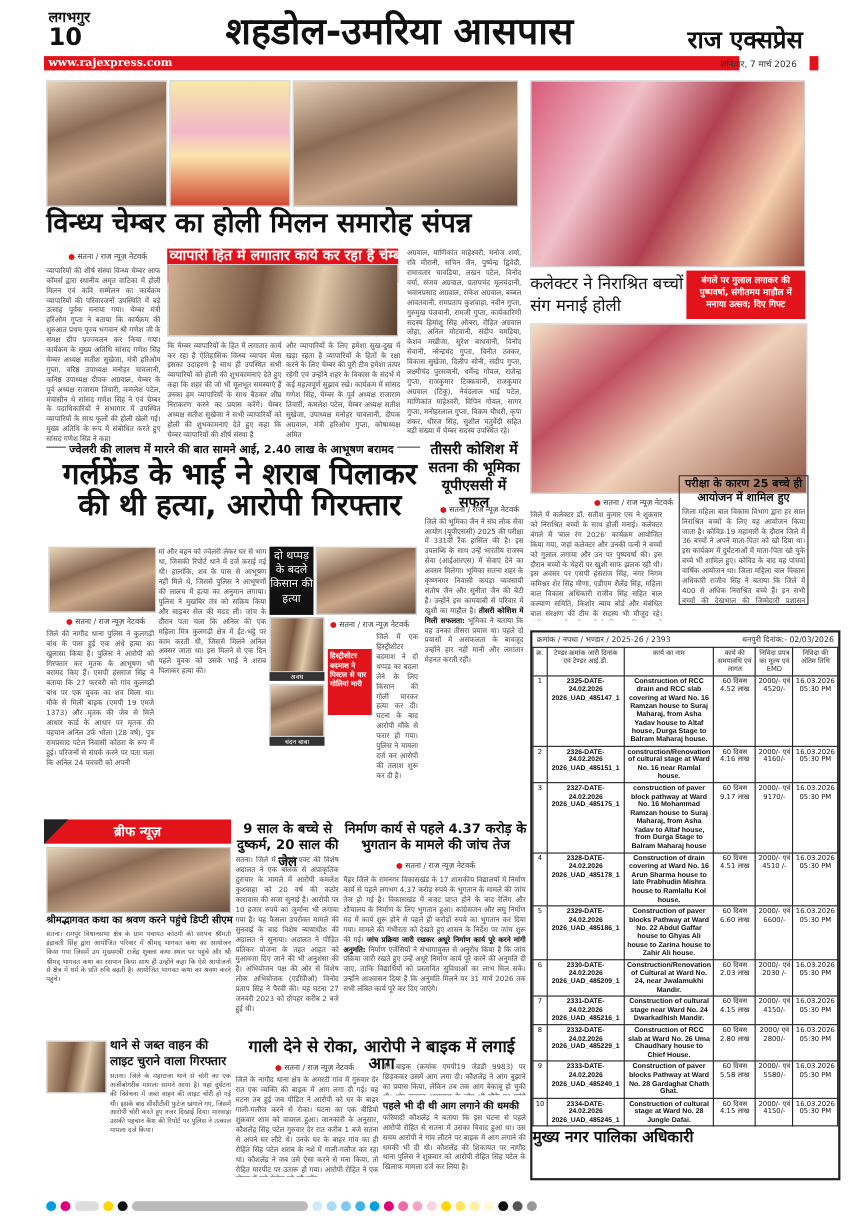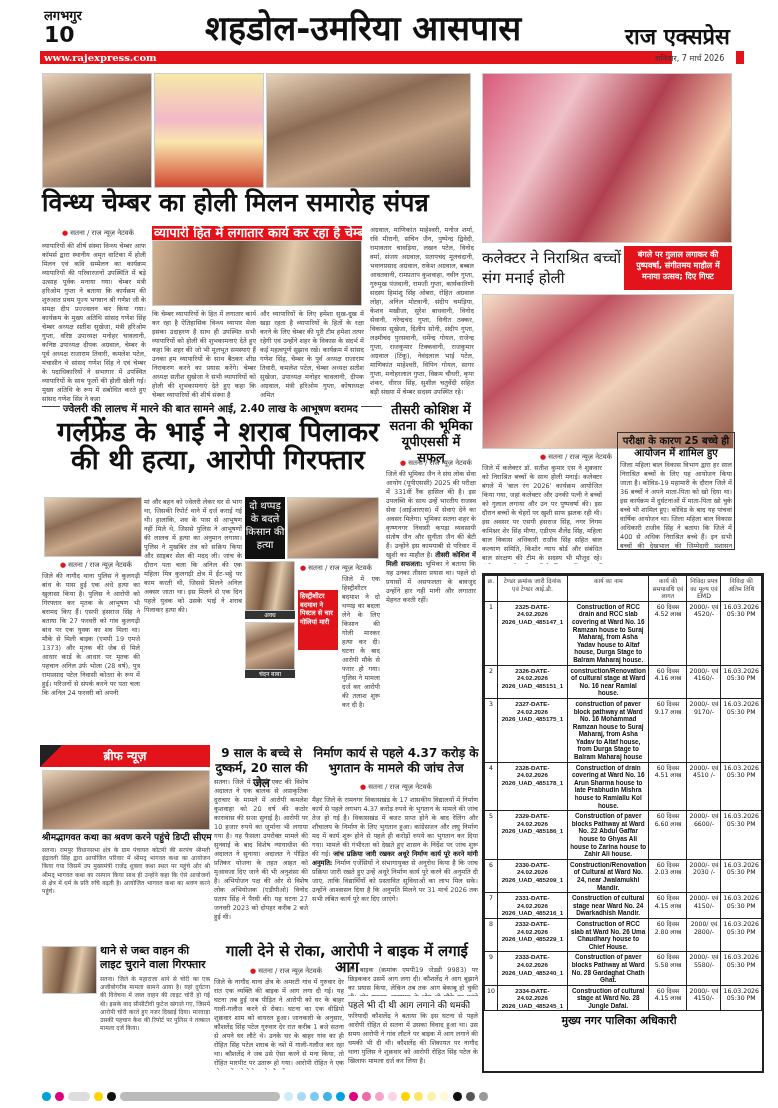--- a/index.html
+++ b/index.html
@@ -28,21 +28,21 @@
 .tender-title{font-size:13px;font-weight:bold;text-align:center;margin-top:2px}
 .tender-meta{display:flex;justify-content:space-between;font-size:7px;padding:2px 4px;color:#333}
 .tender-sub{font-size:9px;font-weight:bold;text-align:center}
 .tender-desc{font-size:6.5px;line-height:9px;padding:0 4px;color:#333}
 .tender-desc b{color:#000}
 table{border-collapse:collapse;width:100%;font-size:6.2px;line-height:7.6px}
 td,th{border:1px solid #222;padding:1px 2px;vertical-align:top;text-align:center}
 th{font-weight:normal;color:#333}
 td.name{font-weight:bold;font-family:"Liberation Sans",sans-serif;font-size:6.4px}
 td.tid{font-weight:bold;font-family:"Liberation Sans",sans-serif}
-.tender-sign{text-align:center;font-size:11px;font-weight:bold;line-height:12px;padding:4px 8px 0 0}
+.tender-sign{text-align:left;font-size:14px;font-weight:bold;line-height:12px;padding:4px 8px 0 0}
 .brief-banner{left:40px;top:745px;width:170px;height:22px;background:#e3131b;color:#fff;font-weight:bold;font-size:12px;text-align:center;line-height:22px}
 .brief-tri{left:40px;top:745px;width:0;height:0;border-top:22px solid #222;border-right:22px solid transparent}
 .dots{display:flex;align-items:center;gap:4px}
 .dot{width:9px;height:9px;border-radius:50%}
 </style>
 </head>
 <body>
 
 <div class="abs masthead-city">लगभगुर</div>
 <div class="abs masthead-page">10</div>
@@ -111,24 +111,28 @@
 <div class="abs textcol" style="left:214px;top:778px;width:94px;height:160px">सतना। जिले में पॉक्सो एक्ट की विशेष अदालत ने एक बालक से अप्राकृतिक दुराचार के मामले में आरोपी कमलेश कुशवाहा को 20 वर्ष की कठोर कारावास की सजा सुनाई है। आरोपी पर 10 हजार रुपये का जुर्माना भी लगाया गया है। यह फैसला उपरोक्त मामले की सुनवाई के बाद विशेष न्यायाधीश की अदालत ने सुनाया। अदालत ने पीड़ित प्रतिकर योजना के तहत आहत को मुआवजा दिए जाने की भी अनुशंसा की है। अभियोजन पक्ष की ओर से विशेष लोक अभियोजक (एडीपीओ) विनोद प्रताप सिंह ने पैरवी की। यह घटना 27 जनवरी 2023 को दोपहर करीब 2 बजे हुई थी।</div>
 
 <div class="abs" style="left:312px;top:746px;width:168px;font-size:12px;line-height:15px;text-align:center;font-weight:bold">निर्माण कार्य से पहले 4.37 करोड़ के भुगतान के मामले की जांच तेज</div>
 <div class="abs byline" style="left:360px;top:782px">सतना / राज न्यूज़ नेटवर्क</div>
 <div class="abs textcol" style="left:312px;top:796px;width:166px;height:142px"><span>मैहर जिले के रामनगर विकासखंड के 17 शासकीय विद्यालयों में निर्माण कार्य से पहले लगभग 4.37 करोड़ रुपये के भुगतान के मामले की जांच तेज हो गई है। विकासखंड में बजट प्राप्त होने के बाद रेलिंग और शौचालय के निर्माण के लिए भुगतान हुआ। कांग्रेसजन और लघु निर्माण मद में कार्य शुरू होने से पहले ही करोड़ों रुपये का भुगतान कर दिया गया। मामले की गंभीरता को देखते हुए शासन के निर्देश पर जांच शुरू की गई।</span> <b style="color:#111">जांच प्रक्रिया जारी रखकर अधूरे निर्माण कार्य पूरे करने मांगी अनुमति:</b> <span>निर्माण एजेंसियों ने संभागायुक्त से अनुरोध किया है कि जांच प्रक्रिया जारी रखते हुए उन्हें अधूरे निर्माण कार्य पूरे करने की अनुमति दी जाए, ताकि विद्यार्थियों को प्रस्तावित सुविधाओं का लाभ मिल सके। उन्होंने आश्वासन दिया है कि अनुमति मिलने पर 31 मार्च 2026 तक सभी लंबित कार्य पूरे कर दिए जाएंगे।</span></div>
 
 <div class="abs headline-xl" style="left:214px;top:944px;width:266px;font-size:15px;text-align:center;font-weight:bold">गाली देने से रोका, आरोपी ने बाइक में लगाई आग</div>
 <div class="abs byline" style="left:250px;top:966px">सतना / राज न्यूज़ नेटवर्क</div>
 <div class="abs textcol" style="left:214px;top:978px;width:130px;height:92px">जिले के नागौद थाना क्षेत्र के अमरटी गांव में गुरुवार देर रात एक व्यक्ति की बाइक में आग लगा दी गई। यह घटना तब हुई जब पीड़ित ने आरोपी को घर के बाहर गाली-गलौज करने से रोका। घटना का एक वीडियो शुक्रवार शाम को वायरल हुआ। जानकारी के अनुसार, कौशलेंद्र सिंह पटेल गुरुवार देर रात करीब 1 बजे सतना से अपने घर लौटे थे। उनके घर के बाहर गांव का ही रोहित सिंह पटेल शराब के नशे में गाली-गलौज कर रहा था। कौशलेंद्र ने जब उसे ऐसा करने से मना किया, तो रोहित मारपीट पर उतारू हो गया। आरोपी रोहित ने एक बोतल में रखे पेट्रोल को कौशलेंद्र</div>
 <div class="abs textcol" style="left:348px;top:966px;width:130px;height:30px">की बाइक (क्रमांक एमपी19 जेडडी 9983) पर छिड़ककर उसमें आग लगा दी। कौशलेंद्र ने आग बुझाने का प्रयास किया, लेकिन तब तक आग बेकाबू हो चुकी थी। शोर सुनकर आसपास के लोग भी मौके पर पहुंचे और बीच-बचाव कर मामले को शांत कराया।</div>
-<div class="abs" style="left:348px;top:998px;width:130px;font-size:9px;font-weight:normal">पहले भी दी थी आग लगाने की धमकी</div>
+<div class="abs" style="left:348px;top:998px;width:130px;font-size:9px;font-weight:bold">पहले भी दी थी आग लगाने की धमकी</div>
 <div class="abs textcol" style="left:348px;top:1012px;width:130px;height:58px">फरियादी कौशलेंद्र ने बताया कि इस घटना से पहले आरोपी रोहित से सतना में उसका विवाद हुआ था। उस समय आरोपी ने गांव लौटने पर बाइक में आग लगाने की धमकी भी दी थी। कौशलेंद्र की शिकायत पर नागौद थाना पुलिस ने शुक्रवार को आरोपी रोहित सिंह पटेल के खिलाफ मामला दर्ज कर लिया है।</div>
 
 <div class="abs tender">
+  <div class="tender-meta">
+    <span>क्रमांक / नपधा / भण्डार / 2025-26 / 2393</span>
+    <span>धनपुरी दिनांक:- 02/03/2026</span>
+  </div>
   <table>
     <thead>
       <tr>
         <th style="width:12px">क्र.</th>
         <th style="width:70px">टेण्डर क्रमांक जारी दिनांक एवं टेण्डर आई.डी.</th>
         <th style="width:70px">कार्य का नाम</th>
         <th style="width:38px">कार्य की समयावधि एवं लागत</th>
         <th style="width:34px">निविदा प्रपत्र का मूल्य एवं EMD</th>
         <th style="width:34px">निविदा की अंतिम तिथि</th>
       </tr>

